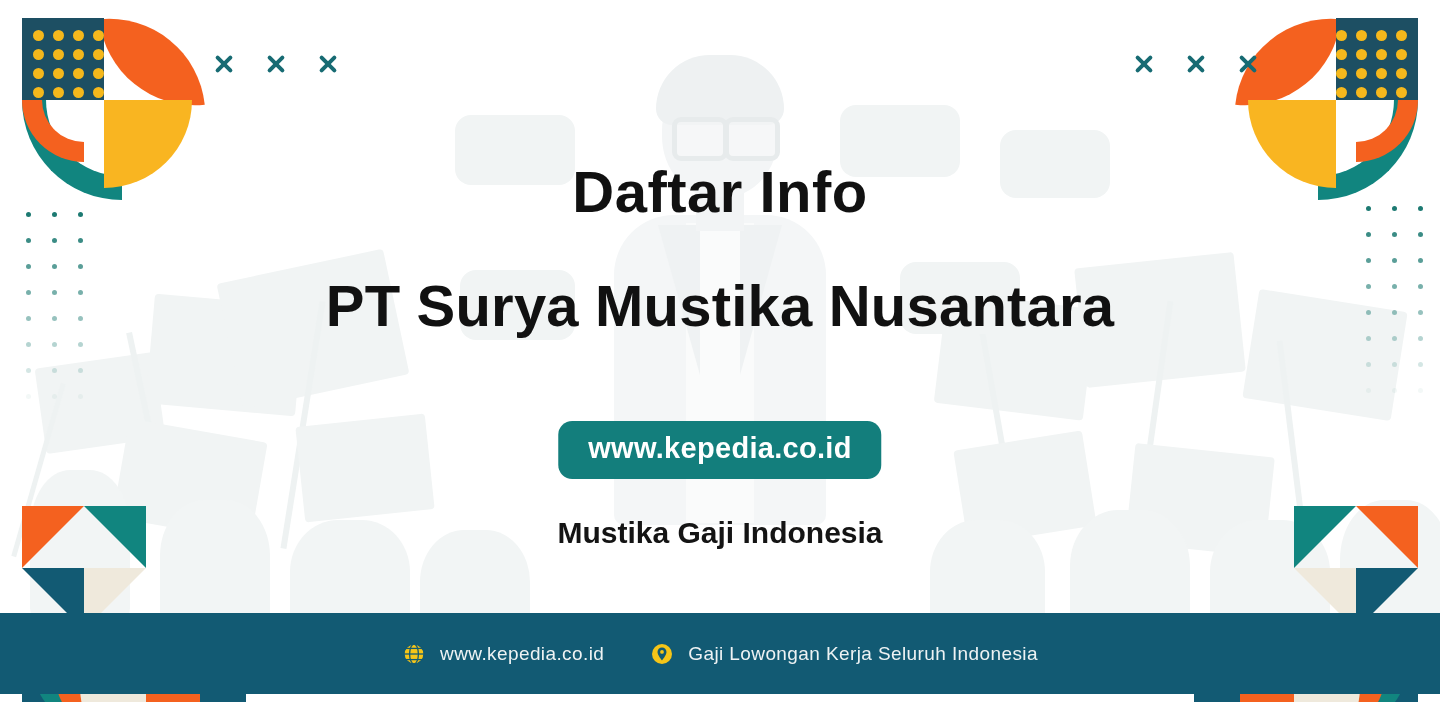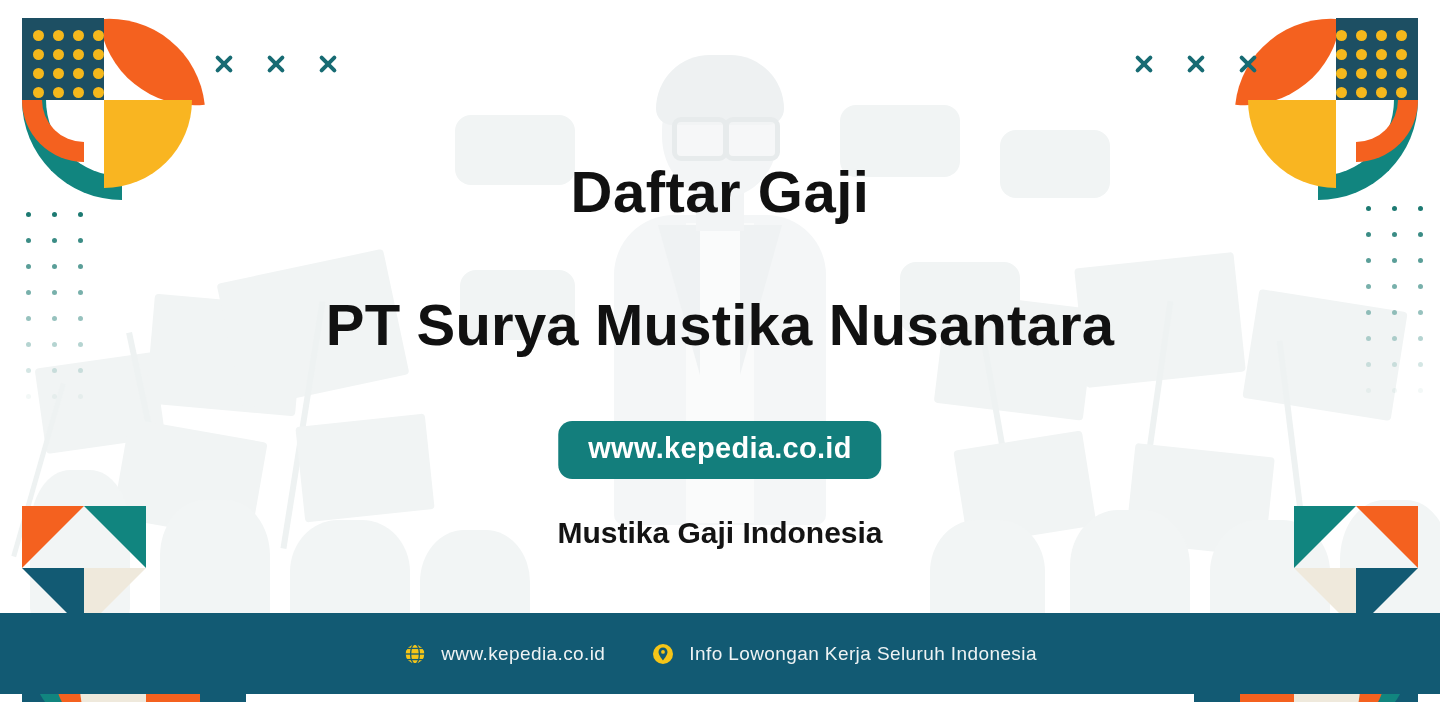--- a/index.html
+++ b/index.html
@@ -40,21 +40,21 @@
   .xmark:before{transform:rotate(45deg);}
   .xmark:after{transform:rotate(-45deg);}
 
   
   .dotgrid{position:absolute;display:grid;grid-template-columns:repeat(3,26px);grid-auto-rows:26px;}
   .dotgrid span{width:5px;height:5px;border-radius:50%;background:#1d7a72;}
 
   
   #content{position:absolute;left:0;top:0;width:1440px;text-align:center;}
   #title-main{position:absolute;left:0;top:158px;width:1440px;font-size:58px;font-weight:bold;color:#111;letter-spacing:.5px;}
-  #title-company{position:absolute;left:0;top:272px;width:1440px;font-size:58px;font-weight:bold;color:#111;letter-spacing:.2px;margin-top:19px;}
+  #title-company{position:absolute;left:0;top:272px;width:1440px;font-size:58px;font-weight:bold;color:#111;letter-spacing:.2px;}
   #url-badge{position:absolute;left:50%;top:421px;transform:translateX(-50%);
     background:#137e7c;color:#fff;font-size:29px;font-weight:bold;
     padding:11px 30px 14px;border-radius:14px;letter-spacing:.3px;}
   #subtitle{position:absolute;left:0;top:516px;width:1440px;font-size:30px;font-weight:bold;color:#141414;}
 
   
   .tri{position:absolute;width:0;height:0;}
   .sqr{position:absolute;}
   .arcbox{position:absolute;overflow:hidden;}
 
@@ -225,21 +225,21 @@
       <span style="opacity: 0.325;"></span>
       <span style="opacity: 0.19;"></span>
       <span style="opacity: 0.19;"></span>
       <span style="opacity: 0.19;"></span>
       <span style="opacity: 0.055;"></span>
       <span style="opacity: 0.055;"></span>
       <span style="opacity: 0.055;"></span>
     </div>
 
   <div id="content">
-    <div id="title-main">Daftar Gaji</div>
+    <div id="title-main">Daftar Info</div>
     <div id="title-company">PT Surya Mustika Nusantara</div>
     <div id="url-badge">www.kepedia.co.id</div>
     <div id="subtitle">Mustika Gaji Indonesia</div>
   </div>
 
   <div style="position:absolute;left:22px;top:506px;width:190px;height:190px;">
 
     <div class="tri" style="left:0;top:0;border-left:62px solid #f4611f;border-bottom:62px solid transparent;"></div>
     <div class="tri" style="left:62px;top:0;border-right:62px solid #11857f;border-bottom:62px solid transparent;"></div>
 
@@ -293,17 +293,17 @@
       <span class="ftxt">www.kepedia.co.id</span>
     </div>
     <div class="fitem">
       <span class="ficon">
         <svg viewBox="0 0 24 24" width="24" height="24">
           <circle cx="12" cy="12" r="10" fill="#f5c518"></circle>
           <path d="M12 5.4c-2.5 0-4.5 2-4.5 4.5 0 3.3 4.5 8.4 4.5 8.4s4.5-5.1 4.5-8.4c0-2.5-2-4.5-4.5-4.5z" fill="#125a73"></path>
           <circle cx="12" cy="9.9" r="1.9" fill="#f5c518"></circle>
         </svg>
       </span>
-      <span class="ftxt">Info Lowongan Kerja Seluruh Indonesia</span>
+      <span class="ftxt">Gaji Lowongan Kerja Seluruh Indonesia</span>
     </div>
   </div>
 
 </div>
 
 </body></html>

